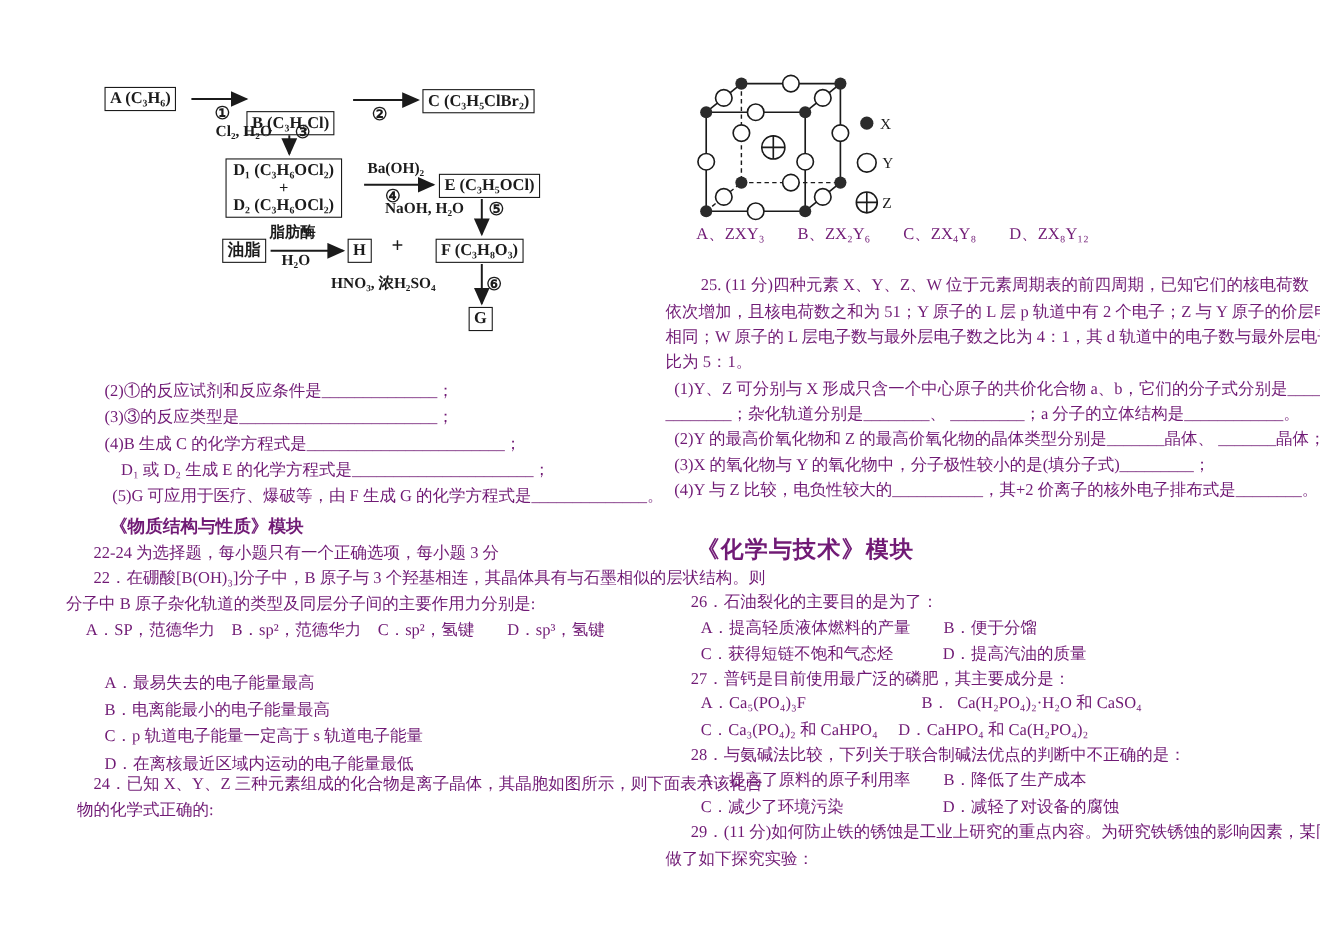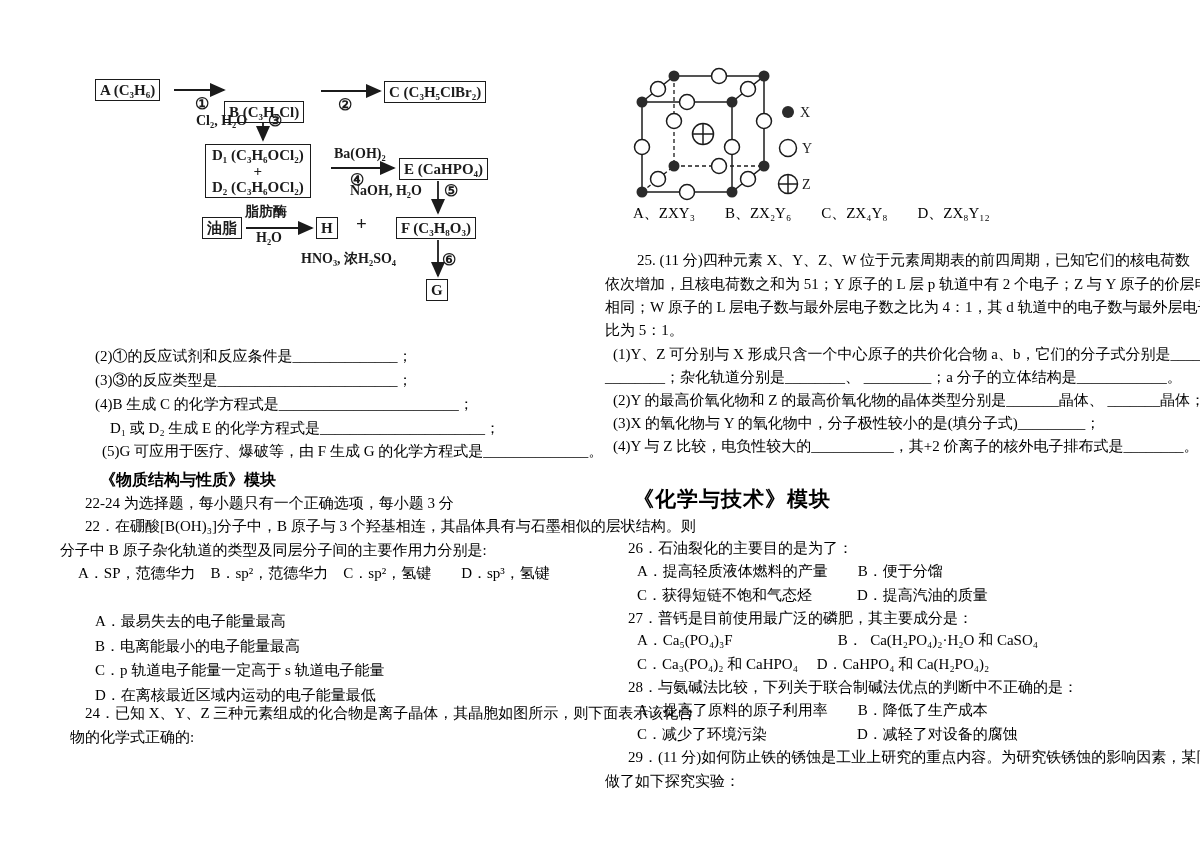--- a/index.html
+++ b/index.html
@@ -1,18 +1,18 @@
 <!DOCTYPE html>
 <html><head>
 <meta charset="utf-8">
 <style>
   html,body{margin:0;padding:0;}
   #page{position:relative;width:1200px;height:849px;background:#ffffff;color:#1b1b1b;
         font-family:"Liberation Serif","DejaVu Serif",serif;overflow:hidden;border-radius:16px;}
-  .t{position:absolute;white-space:pre;font-size:15px;line-height:1.25;color:#000000;}
+  .t{position:absolute;white-space:pre;font-size:15px;line-height:1.25;color:#701a75;}
   .h-small{font-size:16px;font-weight:bold;}
   .h-big{font-size:21px;font-weight:bold;letter-spacing:1px;}
   .fbox{position:absolute;border:1.5px solid #1b1b1b;padding:0 4px;font-weight:bold;
         font-size:15px;line-height:20px;white-space:nowrap;background:#fff;}
   .flabel{position:absolute;font-weight:bold;font-size:14px;white-space:nowrap;line-height:1.1;}
   .dbox{position:absolute;border:1.5px solid #1b1b1b;padding:2px 6px;font-weight:bold;
         font-size:15px;line-height:16px;background:#fff;text-align:left;}
   .dbox .plusline{text-align:center;}
   svg{position:absolute;left:0;top:0;}
 </style>
@@ -41,21 +41,21 @@
     <div class="fbox" style="left:7px;top:9px;">A (C₃H₆)</div>
     <div class="fbox" style="left:136px;top:10px;margin-top:21px;">B (C₃H₅Cl)</div>
     <div class="fbox" style="left:296px;top:11px;">C (C₃H₅ClBr₂)</div>
 
     <div class="dbox" style="left:117px;top:74px;">
       <div>D₁ (C₃H₆OCl₂)</div>
       <div class="plusline">+</div>
       <div>D₂ (C₃H₆OCl₂)</div>
     </div>
 
-    <div class="fbox" style="left:311px;top:88px;">E (CaHPO₄)</div>
+    <div class="fbox" style="left:311px;top:88px;">E (C₃H₅OCl)</div>
     <div class="fbox" style="left:114px;top:147px;">油脂</div>
     <div class="fbox" style="left:228px;top:147px;">H</div>
     <div class="fbox" style="left:308px;top:147px;">F (C₃H₈O₃)</div>
     <div class="fbox" style="left:338px;top:209px;">G</div>
 
     <div class="flabel" style="left:107px;top:25px;font-size:16px;">①</div>
     <div class="flabel" style="left:250px;top:26px;font-size:16px;">②</div>
     <div class="flabel" style="left:108px;top:43px;">Cl₂, H₂O</div>
     <div class="flabel" style="left:180px;top:42px;font-size:16px;">③</div>
     <div class="flabel" style="left:246px;top:76px;">Ba(OH)₂</div>

